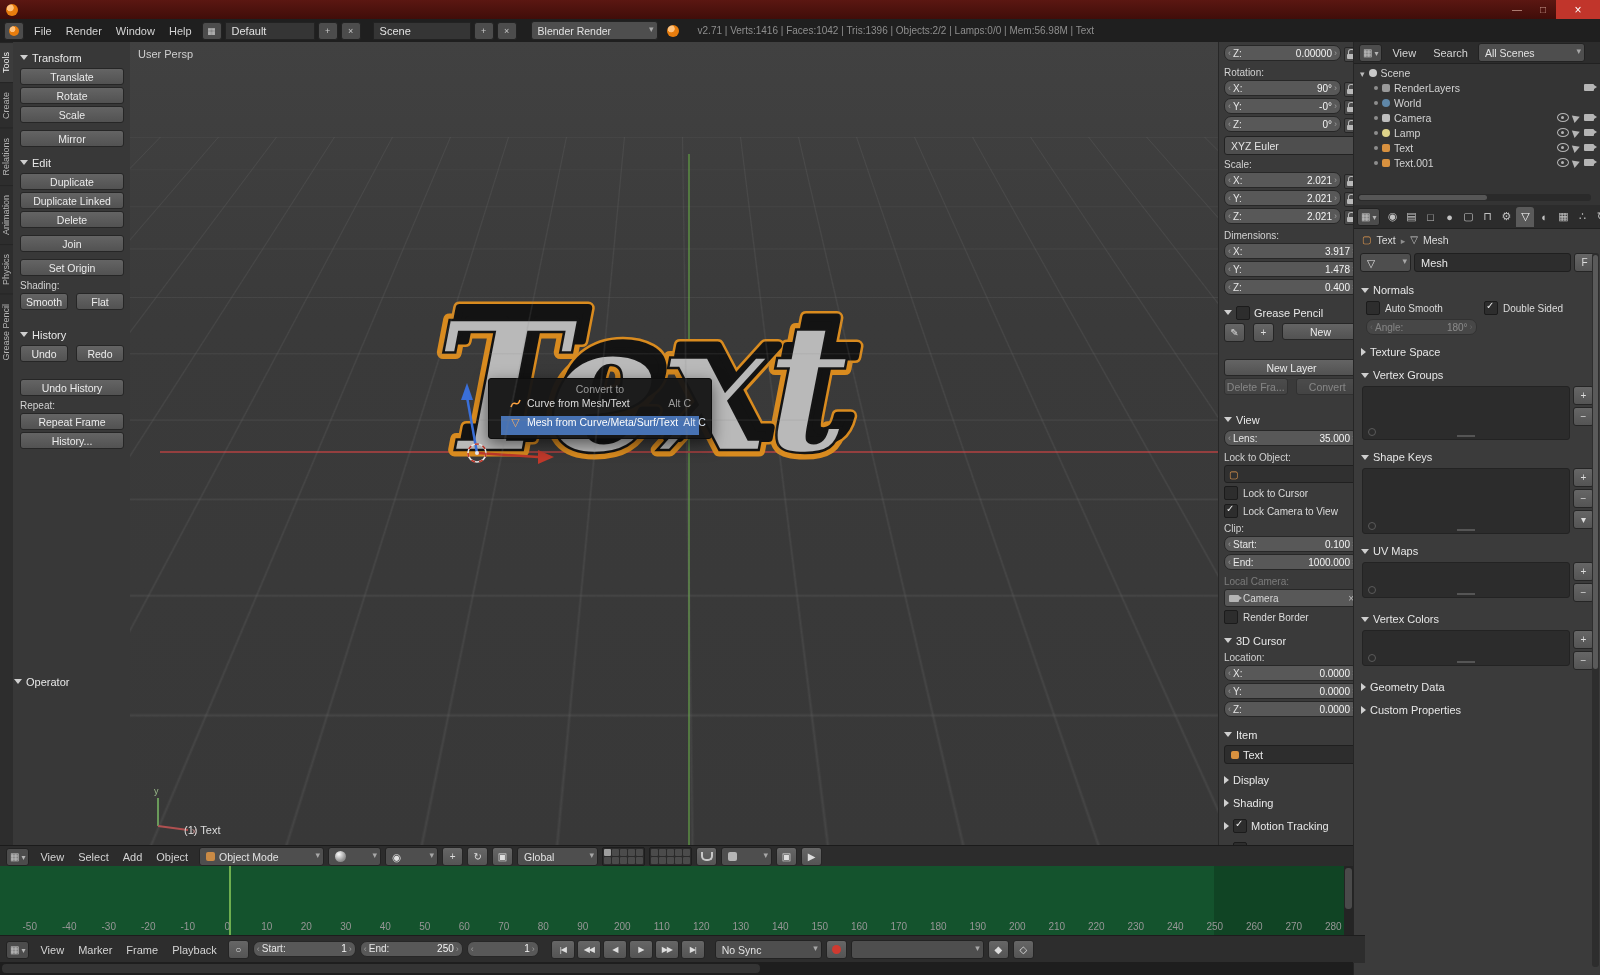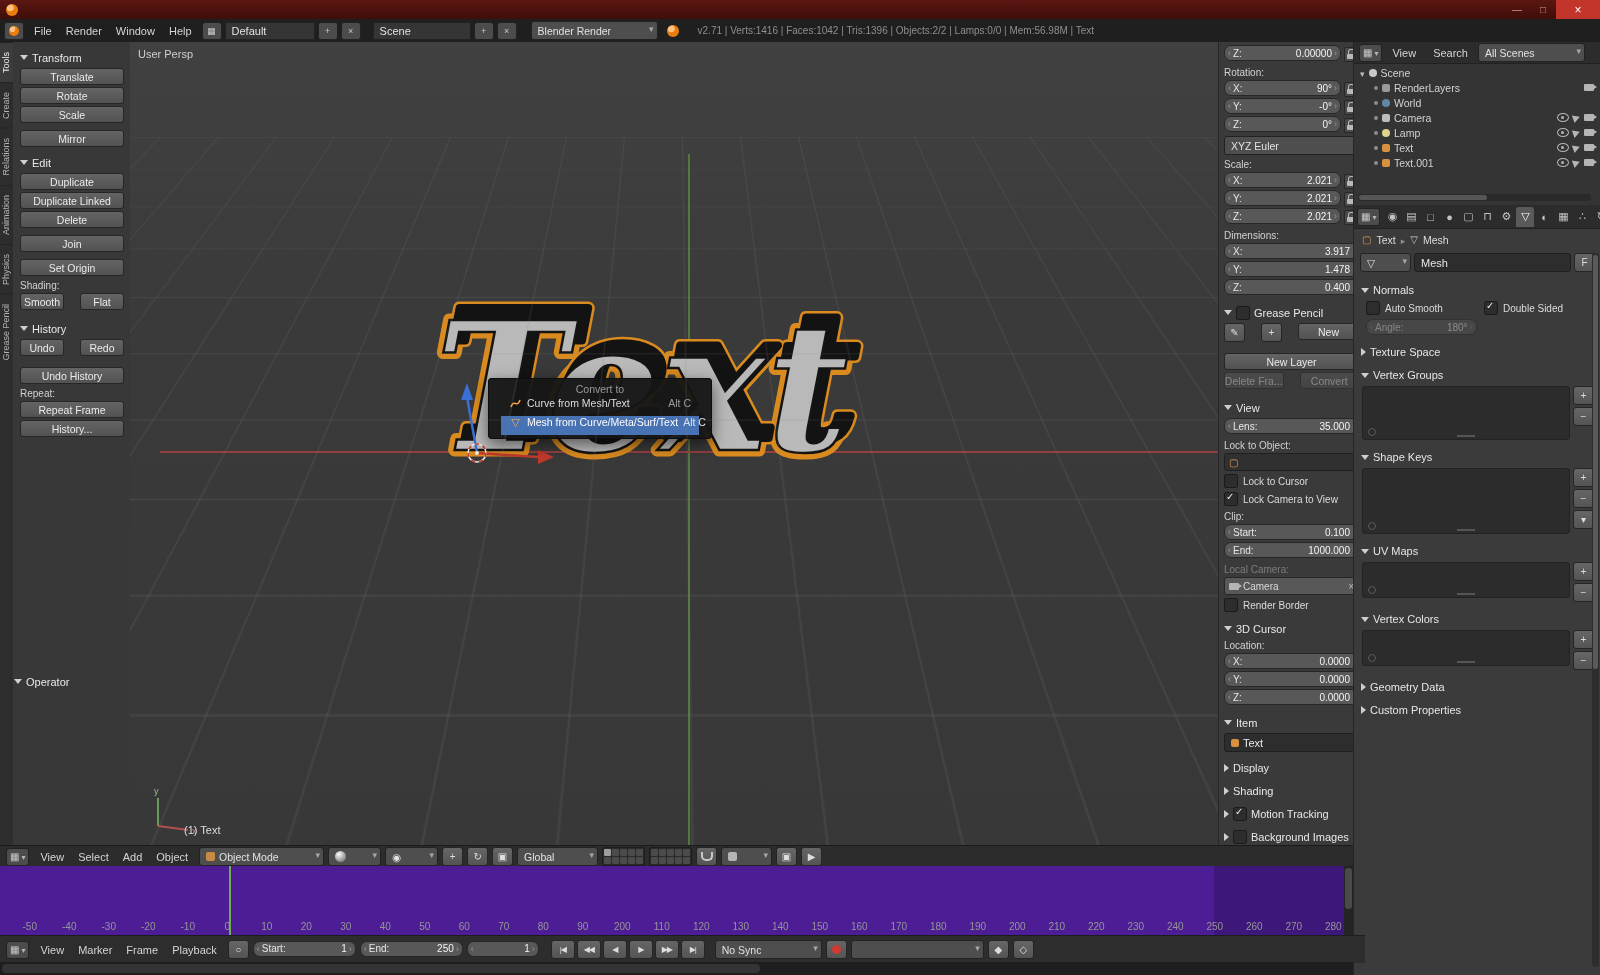--- a/index.html
+++ b/index.html
@@ -45,21 +45,21 @@
 .num.w95{width:95px;flex:none}
 .num.w64{width:64px;flex:none}
 .lock{width:13px;height:13px;background:#4a4a4a;border:1px solid #262626;border-radius:2px;position:relative;flex:none}
 .lock::before{content:'';position:absolute;left:3px;top:1px;width:5px;height:4px;border:1px solid #b9b9b9;border-bottom:none;border-radius:3px 3px 0 0}
 .lock::after{content:'';position:absolute;left:2px;top:6px;width:7px;height:5px;background:#b9b9b9;border-radius:1px}
 .txtf{height:17px;background:#2d2d2d;border:1px solid #1f1f1f;border-radius:3px;display:flex;align-items:center;gap:4px;padding:0 6px;color:#e8e8e8;min-width:0}
 .phdr{display:flex;align-items:center;gap:4px;height:15px;color:#e8e8e8;margin:8px 0 3px;font-size:11px;white-space:nowrap}
 .phdr::before{content:'';width:0;height:0;border-left:4px solid transparent;border-right:4px solid transparent;border-top:5px solid #cfcfcf;flex:none}
 .phdr.closed::before{border-top:4px solid transparent;border-bottom:4px solid transparent;border-left:5px solid #cfcfcf;border-right:none}
 .plabel{font-size:10px;color:#d2d2d2;margin:4px 0 2px;white-space:nowrap}
-.btnrow{display:flex;gap:16px;margin-bottom:11px}
+.btnrow{display:flex;gap:8px;margin-bottom:17px}
 .tbtn{height:15px;background:linear-gradient(#646464,#525252);border:1px solid #262626;border-radius:3px;color:#ebebeb;
   display:flex;align-items:center;justify-content:center;margin-bottom:2px;font-size:10.5px;white-space:nowrap;overflow:hidden}
 .btnrow .tbtn{margin-bottom:0}
 
 
 #infobar{left:0;top:19px;width:1600px;height:23px;background:#1f1f1f;border-bottom:1px solid #121212;
   display:flex;align-items:center;gap:3px;padding:0 4px}
 #stats{color:#8e8e8e;margin-left:10px;font-size:10px;white-space:nowrap}
 
 
@@ -148,21 +148,21 @@
 .ncols{display:flex;gap:13px;padding:0 12px}
 .lrow{display:flex;gap:3px;padding:3px 8px 2px}
 .lbox{flex:1;background:#2c2c2c;border:1px solid #232323;border-radius:3px;position:relative}
 .lbox::before{content:'';position:absolute;left:5px;bottom:3px;width:6px;height:6px;border:1px solid #5a5a5a;border-radius:50%}
 .lbox::after{content:'';position:absolute;left:50%;bottom:2px;width:18px;height:2px;margin-left:-9px;background:#555}
 .lbtns{width:20px;display:flex;flex-direction:column;gap:2px}
 .vsb{position:absolute;right:2px;top:48px;bottom:8px;width:7px;background:#2d2d2d;border-radius:3px}
 .vsb span{position:absolute;left:1px;right:1px;top:2px;height:58%;background:#5a5a5a;border-radius:3px;display:block}
 
 
-#tl{left:0;top:866px;width:1353px;height:109px;background:#4c1d95}
+#tl{left:0;top:866px;width:1353px;height:109px;background:#14532d}
 #tl-rule{position:absolute;left:0;top:0;right:9px;height:69px;overflow:hidden}
 #tl-out{position:absolute;left:1214px;top:0;width:140px;height:69px;background:rgba(0,0,0,.18)}
 #tl-line{position:absolute;left:229px;top:0;width:2px;height:69px;background:#6fae4f}
 #tl-ticks{position:absolute;left:10px;bottom:3px;display:flex}
 .tick{flex:none;width:39.5px;text-align:center;font-size:10px;color:#969696}
 #tl-vsb{position:absolute;right:0;top:0;width:9px;height:69px;background:#242424}
 #tl-vsb span{position:absolute;left:1px;right:1px;top:2px;height:60%;background:#4a4a4a;border-radius:3px;display:block}
 #tl-hdr{position:absolute;left:0;top:69px;width:100%;height:27px;background:#2d2d2d;border-top:1px solid #1d1d1d;
   display:flex;align-items:center;gap:4px;padding:0 6px}
 #tl-bottom{position:absolute;left:0;top:96px;width:100%;height:13px;background:#1e1e1e}

